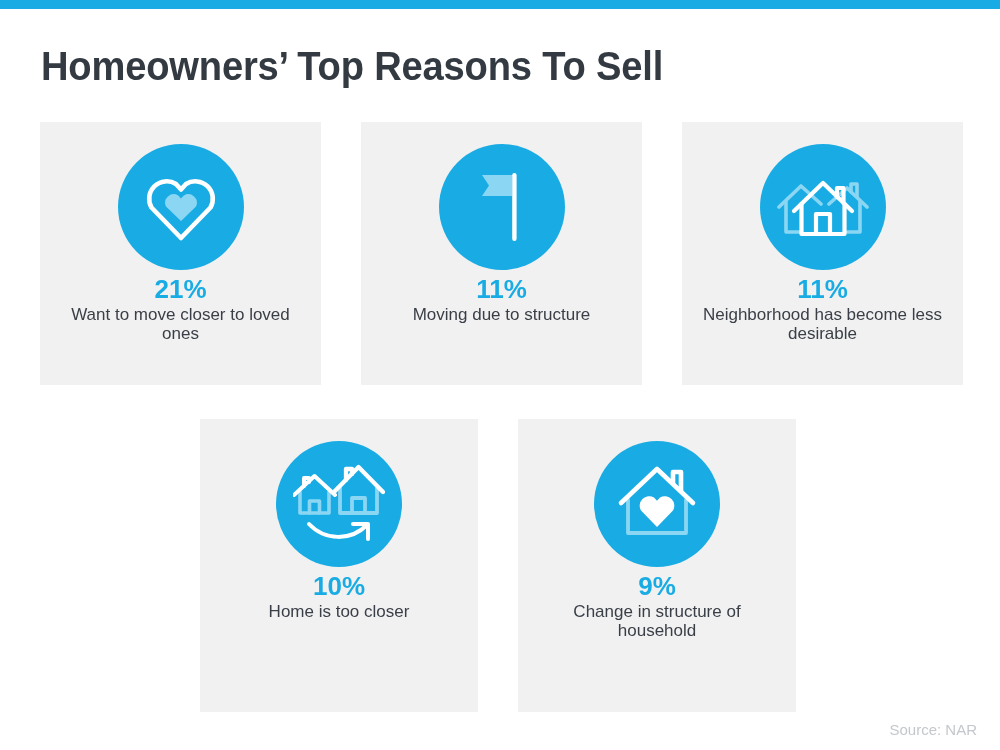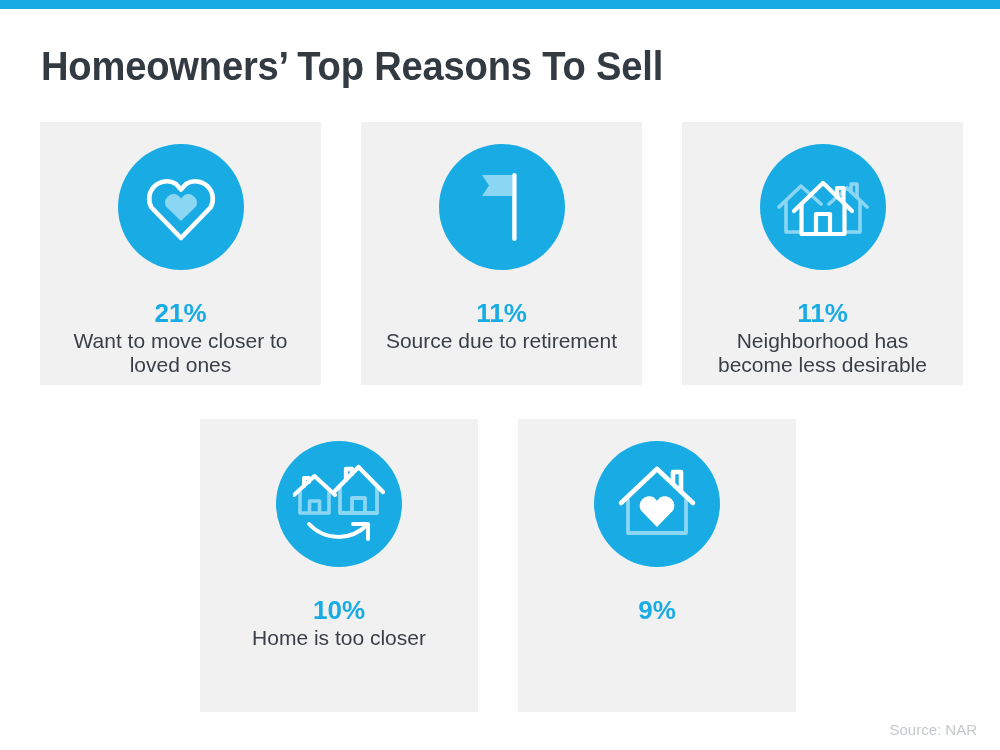--- a/index.html
+++ b/index.html
@@ -69,30 +69,30 @@
     border-radius: 50%;
     background: #19ace4;
     margin-top: 22px;
     display: flex;
     align-items: center;
     justify-content: center;
   }
   .icon-wrap svg { display: block; }
 
   .pct {
-    margin-top: 30px;
+    margin-top: 6px;
     font-size: 26px;
     font-weight: bold;
     color: #19ace4;
     line-height: 1.05;
   }
 
   .label {
     margin-top: 2px;
-    font-size: 21px;
+    font-size: 17px;
     color: #3a3f47;
     text-align: center;
     line-height: 1.12;
     width: 250px;
   }
 
   
   .source {
     position: absolute;
     right: 23px;
@@ -128,21 +128,21 @@
     <div class="card">
       <div class="icon-wrap">
         <span>
           <svg width="72" height="82" viewBox="0 0 72 82">
             <path d="M46 9 L16 9 L23 19.5 L16 30 L46 30 Z" fill="#8BD6F2"></path>
             <rect x="46.2" y="7" width="4.4" height="68" rx="2.2" fill="#FFFFFF"></rect>
           </svg>
         </span>
       </div>
       <div class="pct">11%</div>
-      <div class="label">Source due to retirement</div>
+      <div class="label">Moving due to structure</div>
     </div>
 
     <div class="card">
       <div class="icon-wrap">
         <span>
           <svg width="92" height="74" viewBox="0 0 92 74">
             <g fill="none" stroke="#8BD6F2" stroke-width="3.6" stroke-linejoin="round" stroke-linecap="round">
 
               <path d="M2 37 L24 16 L44 34"></path>
               <path d="M9 31.5 L9 62 L24 62"></path>
@@ -213,19 +213,20 @@
             </g>
             <g fill="none" stroke="#FFFFFF" stroke-width="4.6" stroke-linejoin="round" stroke-linecap="round">
               <path d="M6 38 L42 4 L78 38"></path>
               <path d="M58 18 L58 7 L66 7 L66 26"></path>
             </g>
             <path d="M42 62 L26 45.5 A9.5 9.5 0 0 1 39 32.5 L42 35.8 L45 32.5 A9.5 9.5 0 0 1 58 45.5 Z" fill="#FFFFFF"></path>
           </svg>
         </span>
       </div>
       <div class="pct">9%</div>
+      <div class="label">Change in structure of household</div>
     </div>
 
   </div>
 
   <div class="source">Source: NAR</div>
 
 </div>
 
 </body></html>

